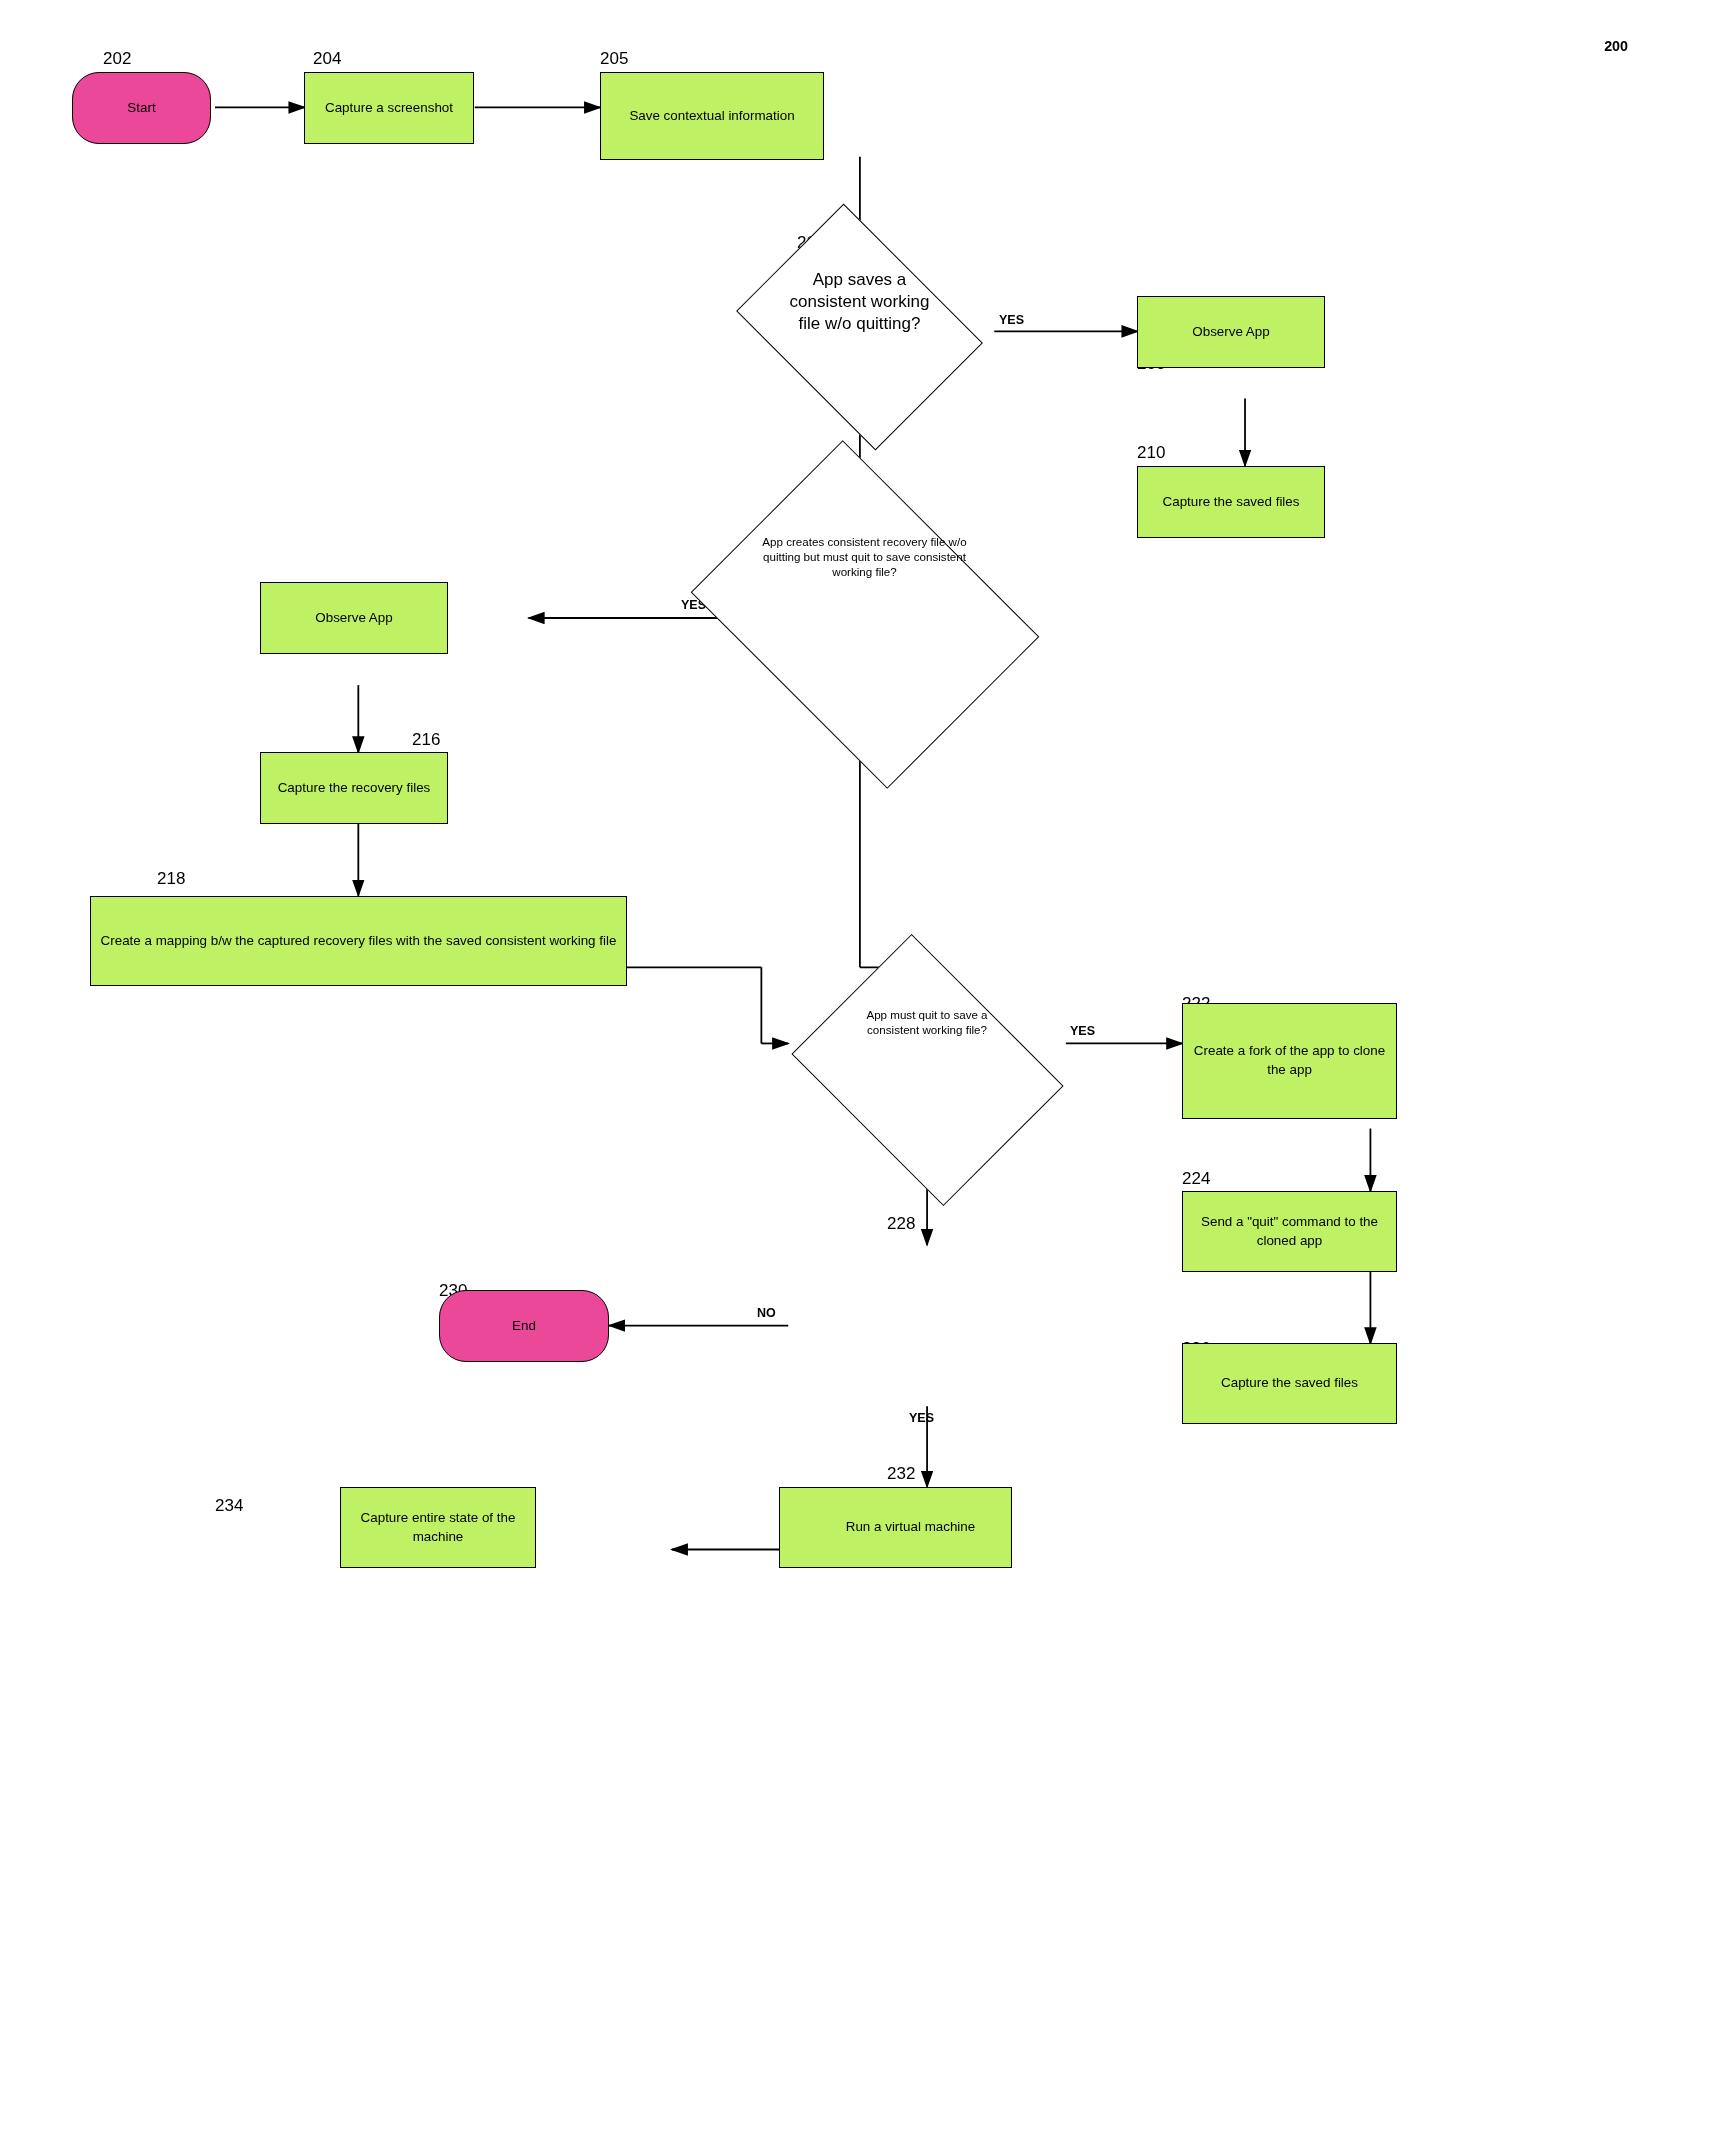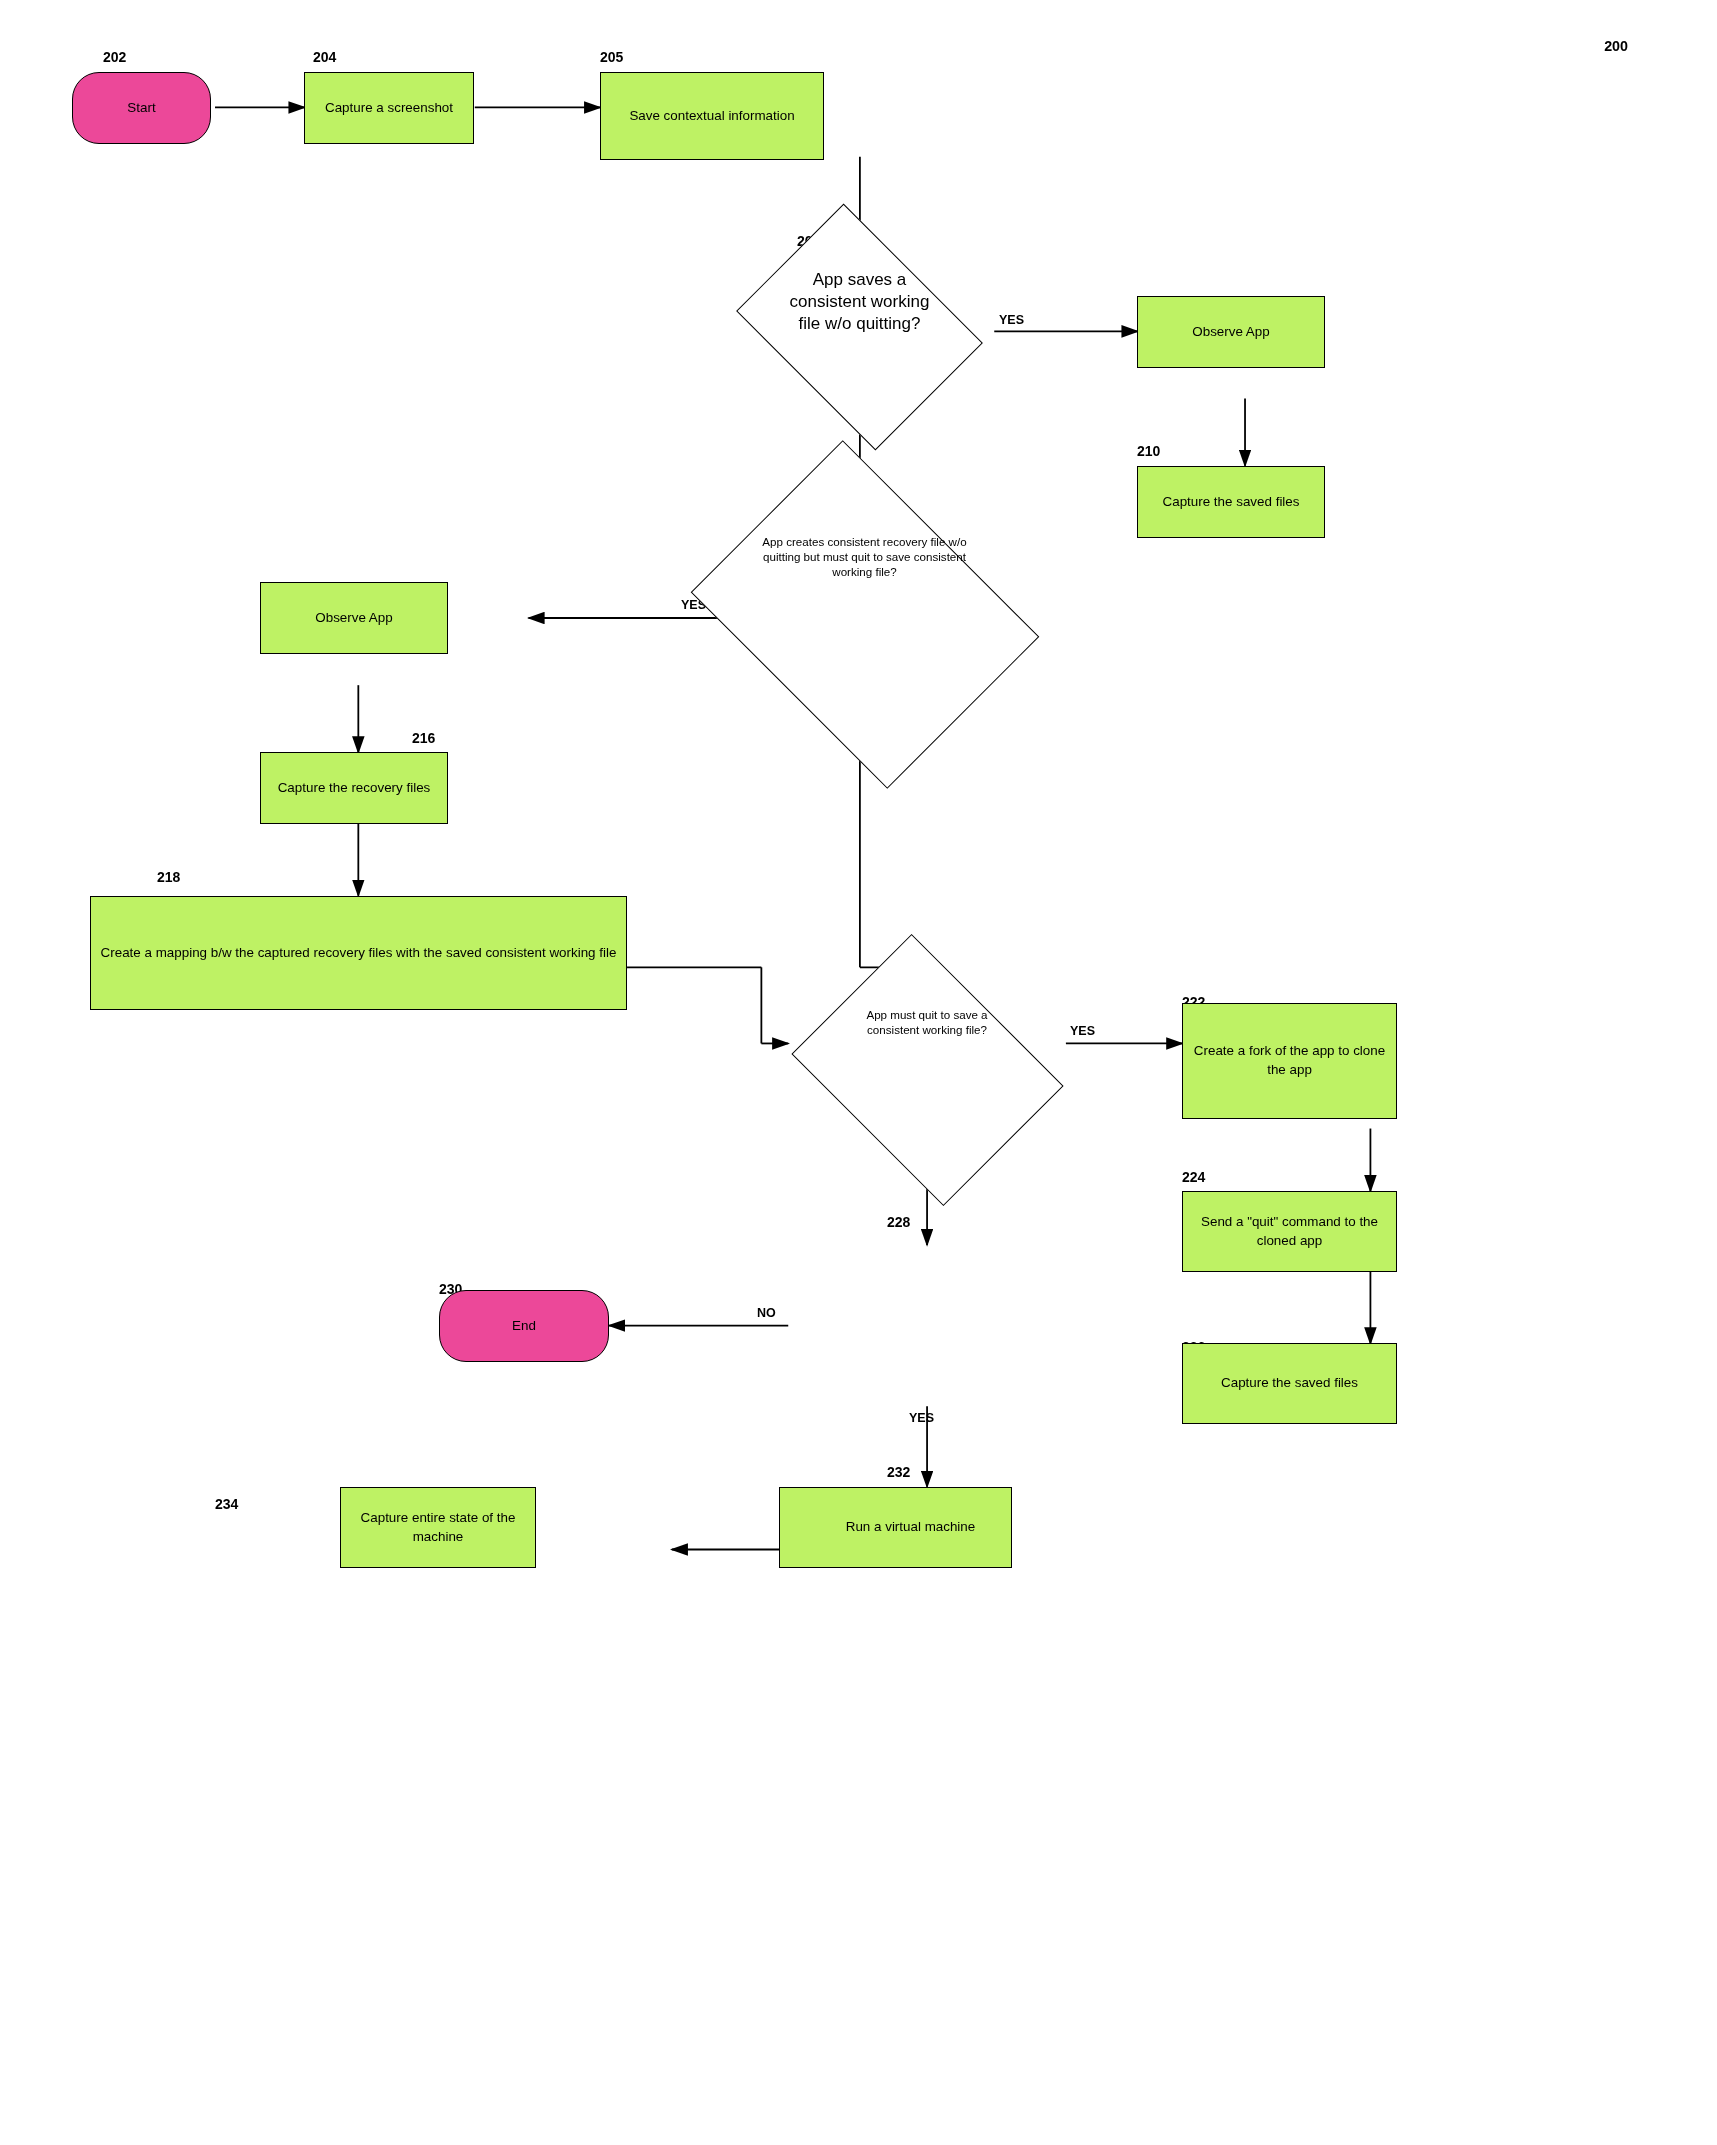--- a/index.html
+++ b/index.html
@@ -61,22 +61,22 @@
       line-height: 1.3;
     }
     .shape-text {
       font-size: 13.4px;
       line-height: 1.4;
       font-weight: normal;
     }
     
     .label {
       position: absolute;
-      font-size: 14px;
-      font-weight: bold;
+      font-size: 17px;
+      font-weight: normal;
     }
     
     .arrows-svg {
       position: absolute;
       top: 0; left: 0;
       width: 1718px;
       height: 2146px;
       pointer-events: none;
     }
     .arrow-label {
@@ -212,21 +212,21 @@
   </div>
 
   <div class="shape rect" style="left:260px; top:582px; width:188px; height:72px;">
     <span class="shape-text">Observe App</span>
   </div>
 
   <div class="shape rect" style="left:260px; top:752px; width:188px; height:72px;">
     <span class="shape-text">Capture the recovery files</span>
   </div>
 
-  <div class="shape rect" style="left:90px; top:896px; width:537px; height:114px;">
+  <div class="shape rect" style="left:90px; top:896px; width:537px; height:90px;">
     <span class="shape-text">Create a mapping b/w the captured recovery files with the saved consistent working file</span>
   </div>
 
   <div class="diamond-wrapper" style="left:788px; top:976px; width:278px; height:188px;">
     <div class="diamond" style="width:215px; height:170px;">
       <div class="diamond-text" style="font-size:11.6px; padding:22.4px;">App must quit to save a consistent working file?</div>
     </div>
   </div>
 
   <div class="shape rect" style="left:1182px; top:1003px; width:215px; height:116px;">

